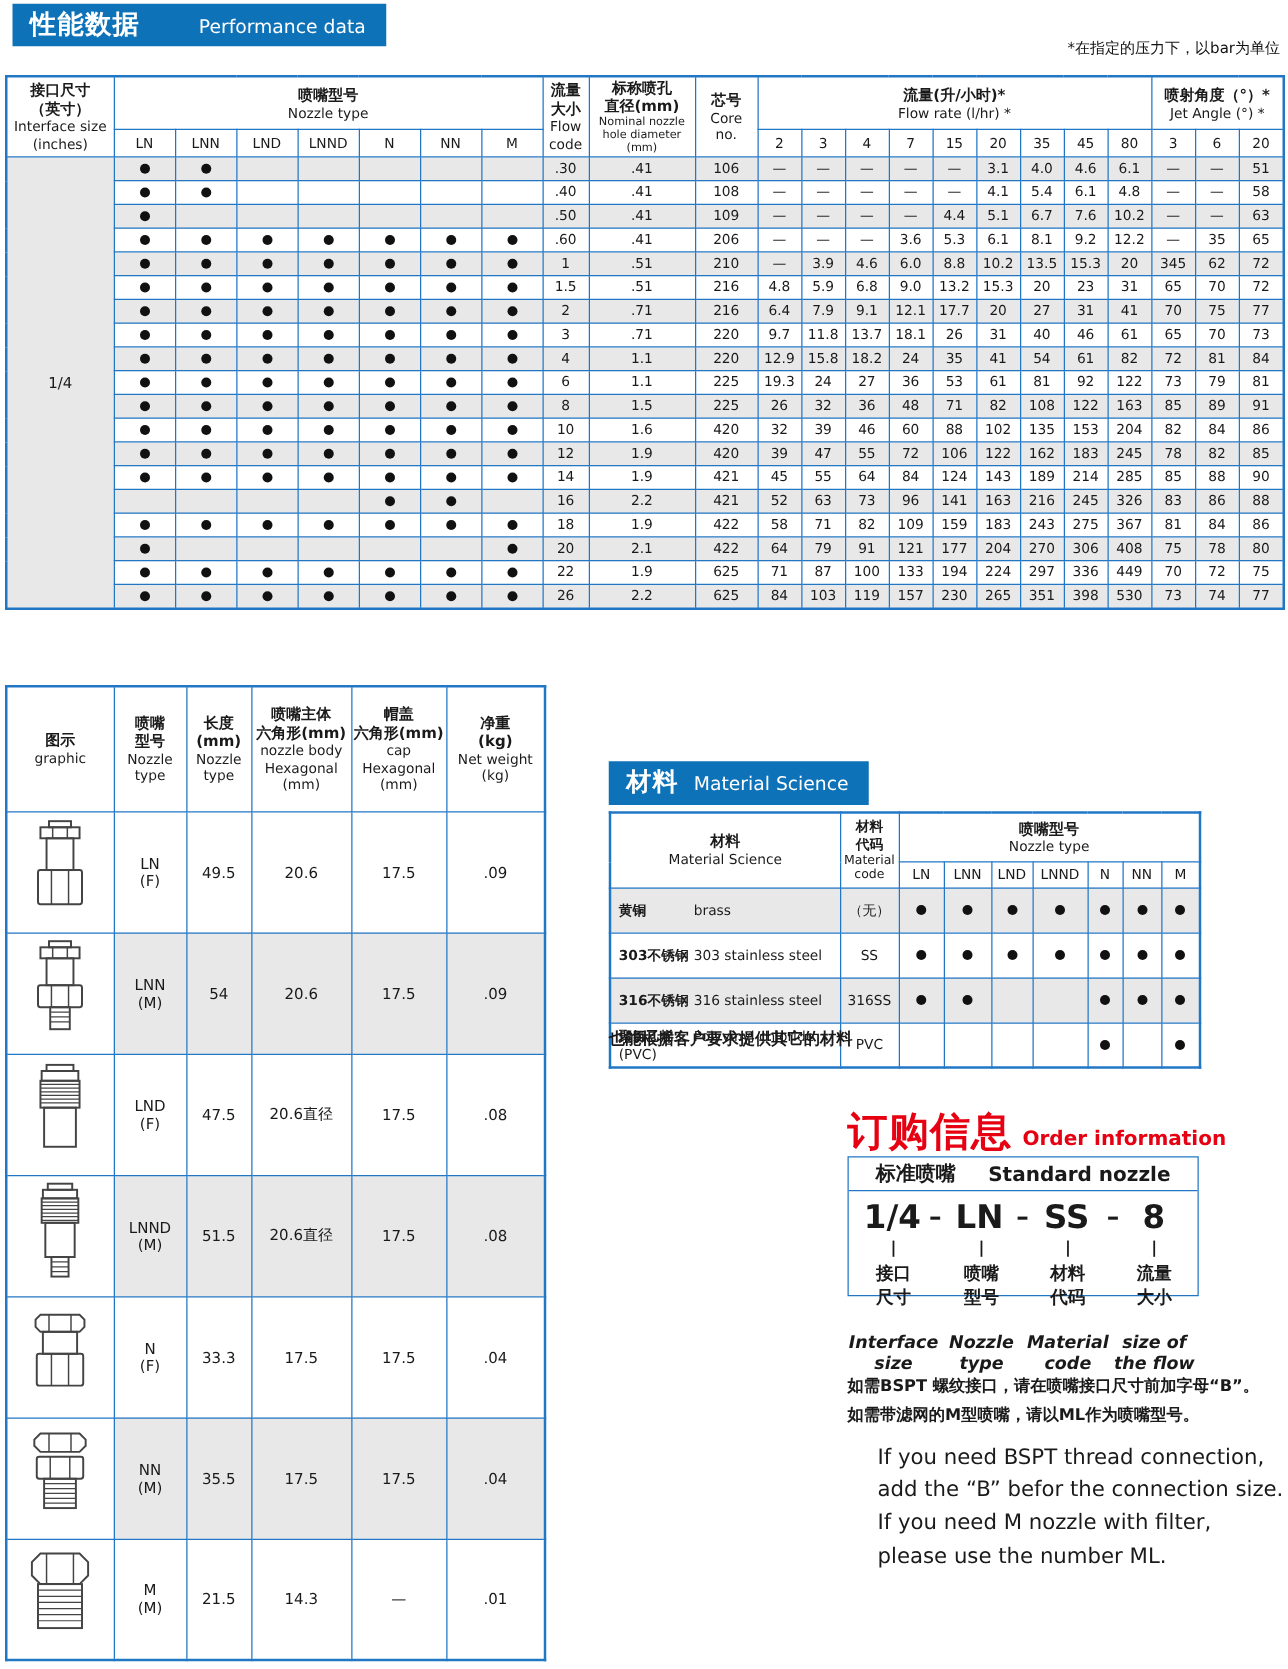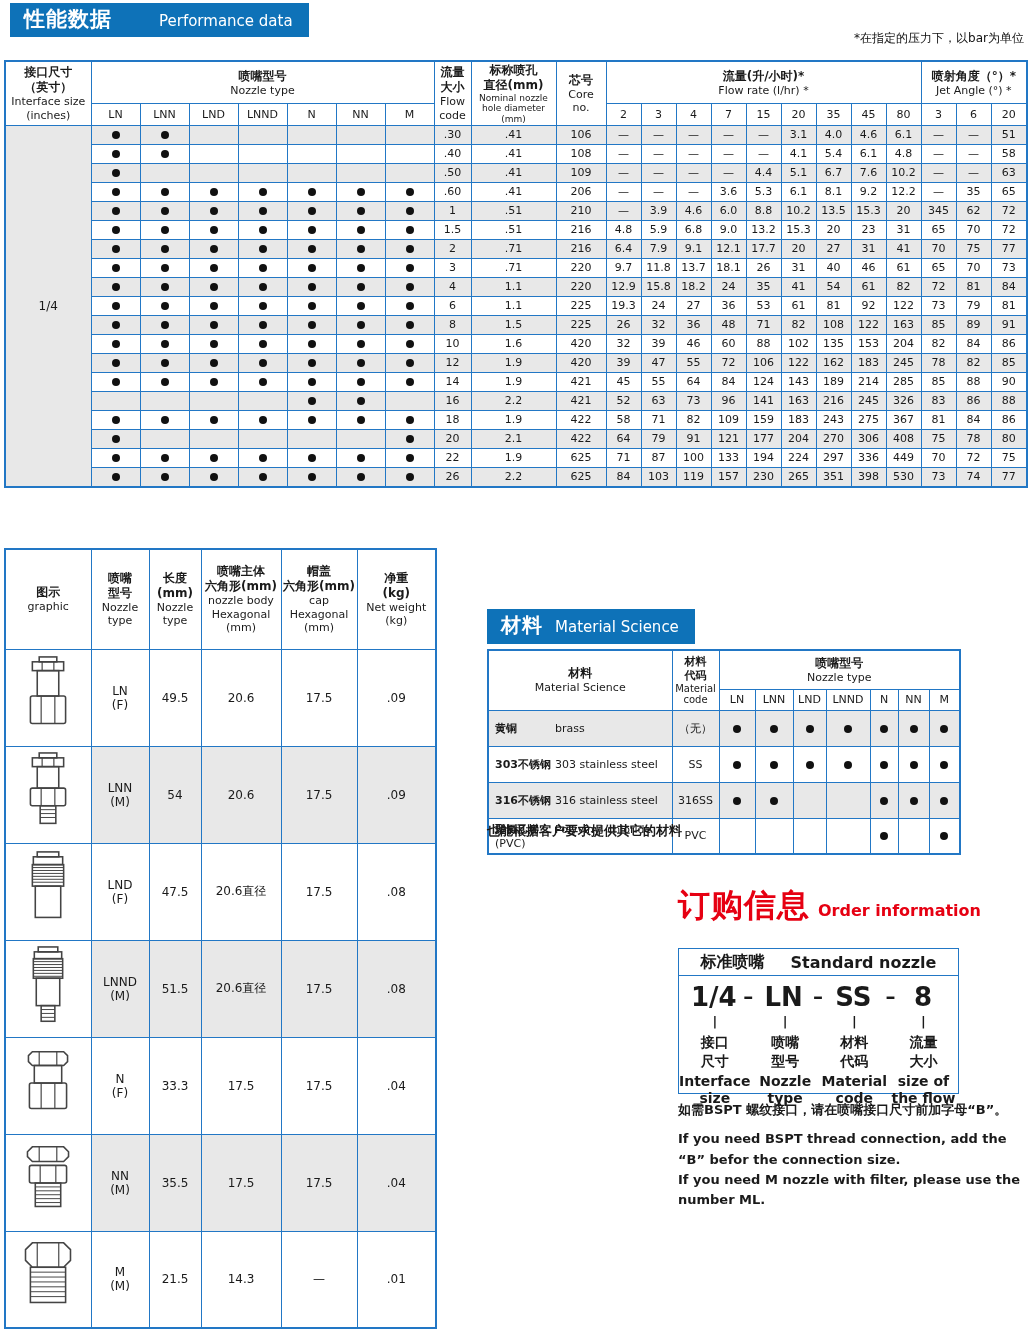--- a/index.html
+++ b/index.html
@@ -51,23 +51,23 @@
   .order-title .en-big { font-size:16px; font-weight:bold; }
   .order-box { border:1.5px solid #2277c5; background:#fff; }
   .order-head { display:flex; justify-content:center; align-items:center; gap:26px; border-bottom:1.5px solid #2277c5; height:27px; font-size:16px; font-weight:bold; }
   .order-values { display:grid; grid-template-columns:repeat(4,1fr); position:relative; padding-top:6px; }
   .order-values .val { font-size:26px; font-weight:bold; text-align:center; }
   .order-values .dash { position:absolute; top:8px; font-size:20px; font-weight:bold; }
   .order-cols { display:grid; grid-template-columns:repeat(4,1fr); }
   .order-col { text-align:center; }
   .order-col .bar { font-size:13px; font-weight:bold; margin:2px 0 4px; }
   .order-col .lcn { font-size:14px; font-weight:700; line-height:1.35; }
-  .order-col .len { font-size:14px; font-weight:700; line-height:1.25; margin-top:2px; }
+  .order-col .len { font-size:14px; font-weight:700; line-height:1.25; margin-top:18px;font-style:italic; }
   .order-notes-cn { font-size:13px; font-weight:600; line-height:1.8; }
-  .order-notes-en { font-size:13px; font-weight:700; line-height:1.55; margin-top:8px; }
+  .order-notes-en { font-size:17px; font-weight:400; line-height:1.55; margin-top:8px;margin-left:24px; }
 </style>
 </head>
 <body>
 
 <div class="abs badge" style="left:10px; top:3px;gap:47px;">
   <span class="cn-big">性能数据</span>
   <span class="en-big">Performance data</span>
 </div>
 
 <div class="abs note-right" style="right:6px; top:30px;">*在指定的压力下，以bar为单位</div>
@@ -919,21 +919,21 @@
     </tbody>
 </table>
 
 <div class="abs plain-note" style="left:487px; top:822px;">也能根据客户要求提供其它的材料</div>
 
 <div class="abs order-title" style="left:678px; top:884px;">
   <span class="cn-big">订购信息</span>
   <span class="en-big">Order information</span>
 </div>
 
-<div class="abs order-box" style="left:678px; top:948px; width:281px; height:146px;">
+<div class="abs order-box" style="left:678px; top:925px; width:281px; height:112px;">
   <div class="order-head">
     <span>标准喷嘴</span>
     <span>Standard nozzle</span>
   </div>
   <div class="order-values" id="order-values">
       <div class="val">1/4</div>
       <div class="val">LN</div>
       <div class="val">SS</div>
       <div class="val">8</div>
       <span class="dash" style="left: 23%;">–</span>
@@ -968,18 +968,19 @@
 大小</div>
         <div class="len pre">size of
 the flow</div>
       </div>
     </div>
 </div>
 
 <div class="abs" style="left:678px; top:1098px; width:352px;">
   <div class="order-notes-cn" id="order-notes-cn">
       <div>如需BSPT 螺纹接口，请在喷嘴接口尺寸前加字母“B”。</div>
+      <div>如需带滤网的M型喷嘴，请以ML作为喷嘴型号。</div>
     </div>
   <div class="order-notes-en" id="order-notes-en">
       <div>If you need BSPT thread connection, add the  “B”  befor the connection size.</div>
       <div>If you need M nozzle with filter, please use the number ML.</div>
     </div>
 </div>
 
 </body></html>

